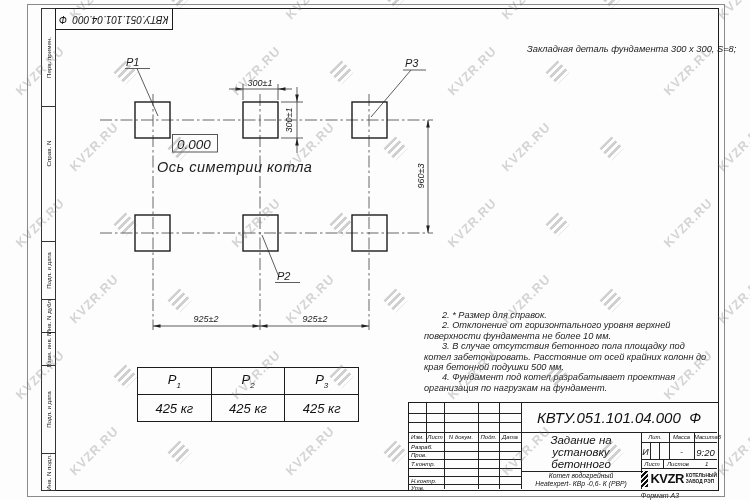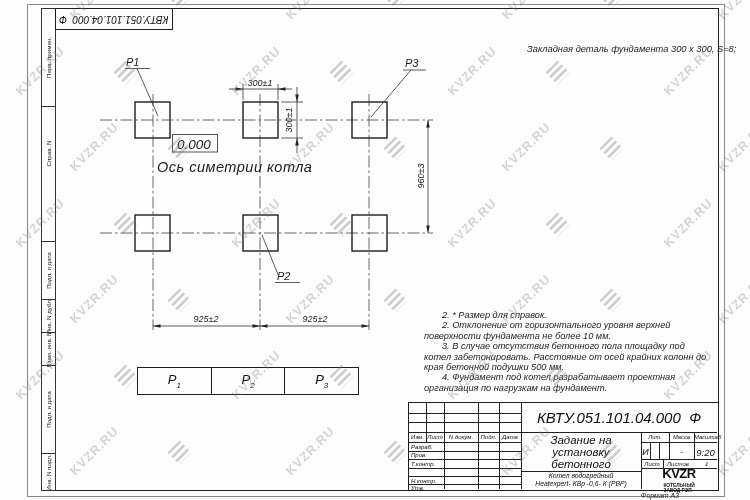--- a/index.html
+++ b/index.html
@@ -35,21 +35,21 @@
   .load-table sub { font-size:8px; }
 
   
   .title-block { position:absolute; left:408px; top:402px; width:311px; height:89px; border:1.5px solid #1c1c1c; z-index:4; background:transparent; }
   .tb-v { position:absolute; width:1px; background:#222; }
   .tb-h { position:absolute; height:1px; background:#222; }
   .tb-label { position:absolute; font-style:italic; font-size:6px; color:#111; text-align:center; white-space:nowrap; }
   .tb-designation { position:absolute; left:112px; top:0; width:196px; height:29px; display:flex; align-items:center; justify-content:center; font-style:italic; font-size:15px; color:#111; white-space:pre; }
   .tb-docname { position:absolute; left:112px; top:29px; width:120px; height:39px; display:flex; flex-direction:column; align-items:center; justify-content:center; font-style:italic; font-size:11.5px; line-height:12px; color:#111; }
   .tb-product { position:absolute; left:112px; top:68px; width:120px; height:18px; display:flex; flex-direction:column; align-items:center; justify-content:center; font-style:italic; font-size:6.8px; line-height:8px; color:#111; }
-  .tb-logo-cell { position:absolute; left:232px; top:65px; width:76px; height:21px; display:flex; align-items:center; justify-content:center; gap:2px;flex-direction:column; }
+  .tb-logo-cell { position:absolute; left:232px; top:65px; width:76px; height:21px; display:flex; align-items:center; justify-content:center; gap:2px; }
   .tb-logo-mark { width:16px; height:16px; background:repeating-linear-gradient(135deg,#111 0 2px,#f5f5f5 2px 3.5px); }
   .tb-logo-name { font-weight:bold; font-size:13px; letter-spacing:-0.5px; color:#111; }
   .tb-logo-tag { display:flex; flex-direction:column; font-weight:bold; font-size:4.8px; line-height:5.5px; color:#111; }
   .format-note { position:absolute; left:595px; top:492px; width:130px; text-align:center; font-style:italic; font-size:7px; color:#222; z-index:4; }
 
   
   #watermarks { position:absolute; inset:0; z-index:6; pointer-events:none; overflow:hidden; }
   .wm-text { position:absolute; transform:rotate(-45deg); font-weight:bold; font-size:12.5px; letter-spacing:1px; color:rgba(115,115,115,0.30); white-space:nowrap; }
   .wm-logo { position:absolute; width:17px; height:17px; transform:rotate(45deg); background:repeating-linear-gradient(90deg,rgba(115,115,115,0.33) 0 2.5px,transparent 2.5px 5.5px); }
 </style>
@@ -159,20 +159,25 @@
     <p>3. В случае отсутствия бетонного пола площадку под котел забетонировать. Расстояние от осей крайних колонн до края бетонной подушки 500 мм.</p>
     <p>4. Фундамент под котел разрабатывает проектная организация по нагрузкам на фундамент.</p>
   </div>
 
   <table class="load-table">
     <tbody>
         <tr>
       <th><span>P</span><sub>1</sub></th>
       <th><span>P</span><sub>2</sub></th>
       <th><span>P</span><sub>3</sub></th>
+    </tr>
+    <tr>
+      <td>425 кг</td>
+      <td>425 кг</td>
+      <td>425 кг</td>
     </tr>
   </tbody>
     </table>
 
   <div class="title-block">
 
     <div class="tb-v" style="left:17px;top:0;height:39px;"></div>
     <div class="tb-v" style="left:35px;top:0;height:86px;"></div>
     <div class="tb-v" style="left:69px;top:0;height:86px;"></div>
     <div class="tb-v" style="left:90px;top:0;height:86px;"></div>

